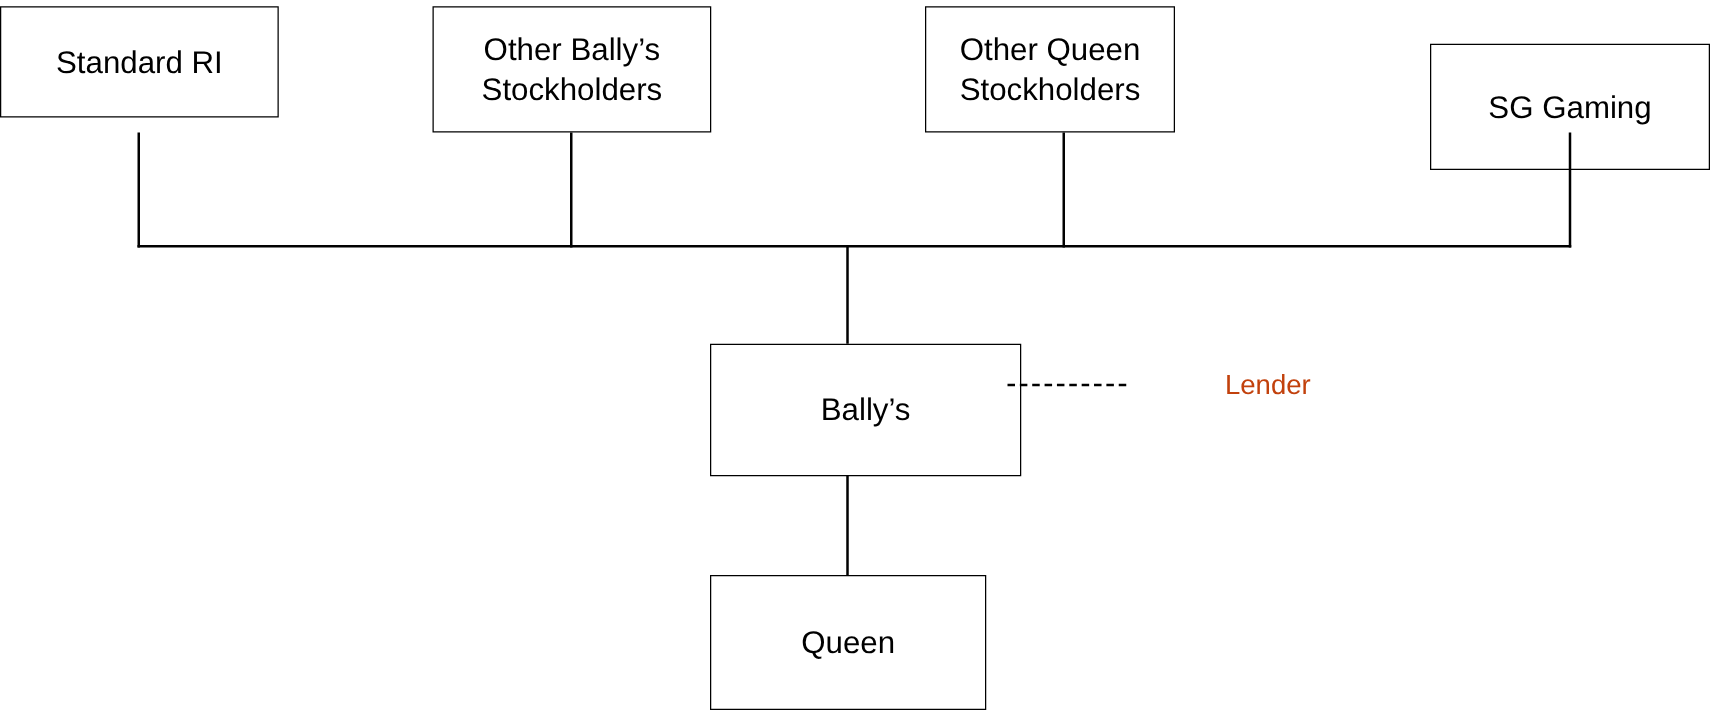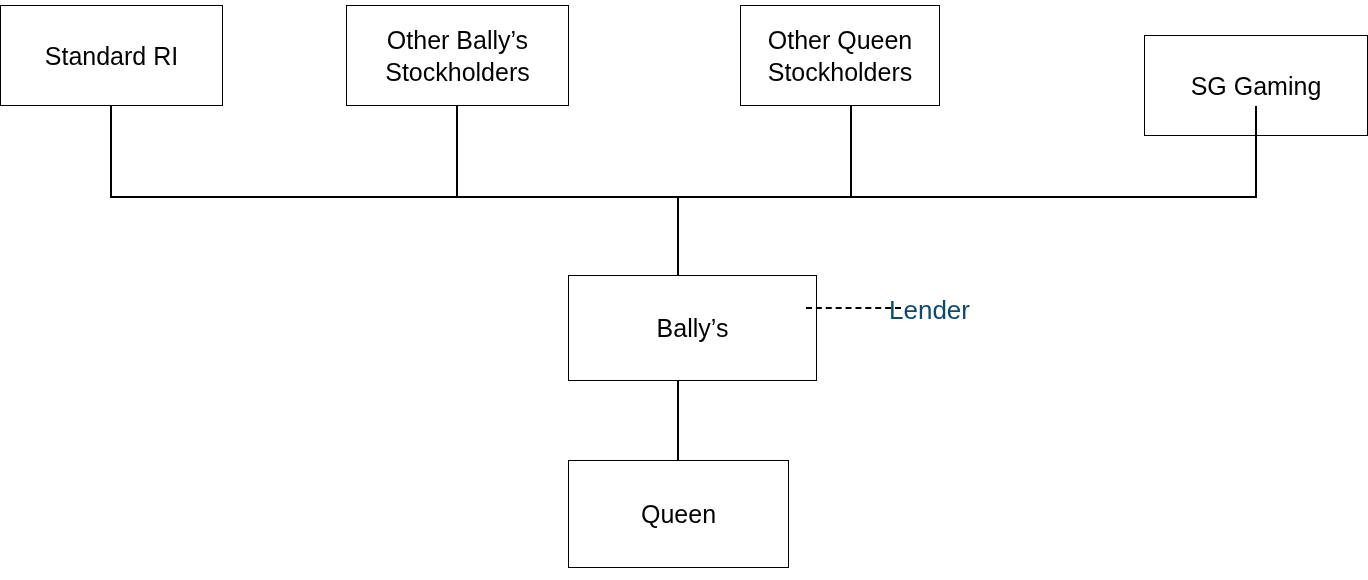--- a/index.html
+++ b/index.html
@@ -31,21 +31,21 @@
   }
   .node-label {
     font-family: "Liberation Sans", sans-serif;
     font-size: 25px;
     line-height: 1.28;
     color: #000000;
     white-space: pre-line;
     letter-spacing: 0px;
   }
   
-  #node-standard-ri      { left: 0px;    top: 5px; width: 223px; height: 101px; text-align: center; }
+  #node-standard-ri      { left: 0px;    top: 5px; width: 223px; height: 89px; text-align: center; }
   #node-other-ballys     { left: 346px;  top: 5px; width: 223px; height: 101px; align-items: center; }
   #node-other-queen      { left: 740px;  top: 5px; width: 200px; height: 101px; }
   #node-sg-gaming        { left: 1144px; top: 5px; width: 224px; height: 101px; margin-top: 30px; }
   
   #node-ballys           { left: 568px;  top: 275px; width: 249px; height: 106px; }
   #node-queen            { left: 568px;  top: 460px; width: 221px; height: 108px; }
 
   
   .conn-v {
     position: absolute;
@@ -69,26 +69,26 @@
   #lender-dashed-line {
     position: absolute;
     left: 806px;
     top: 307px;
     width: 95px;
     height: 0;
     border-top: 2.4px dashed #000000;
   }
   #lender-label {
     position: absolute;
-    left: 889px;
+    left: 980px;
     top: 295px;
     font-family: "Liberation Sans", sans-serif;
-    font-size: 26px;
+    font-size: 22px;
     line-height: 1.2;
-    color: #0c4a6e;
+    color: #c2410c;
     white-space: nowrap;
   }
 </style>
 </head>
 <body>
 
 <div id="diagram-canvas">
 
   <div class="node-box" id="node-standard-ri">
     <span class="node-label">Standard RI</span>

